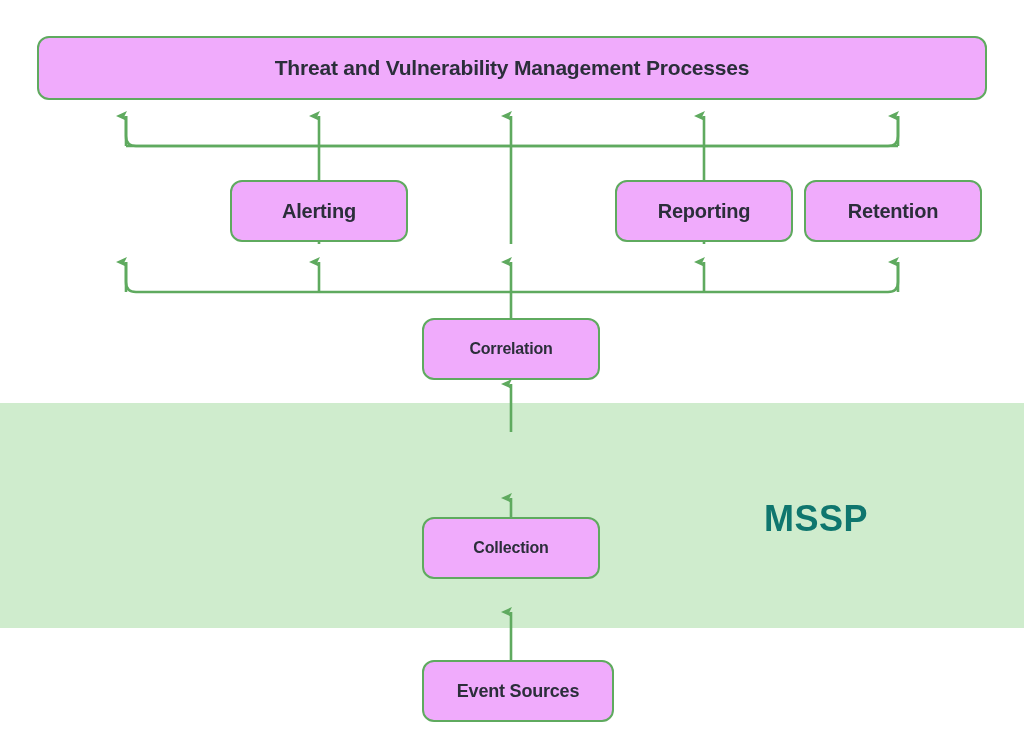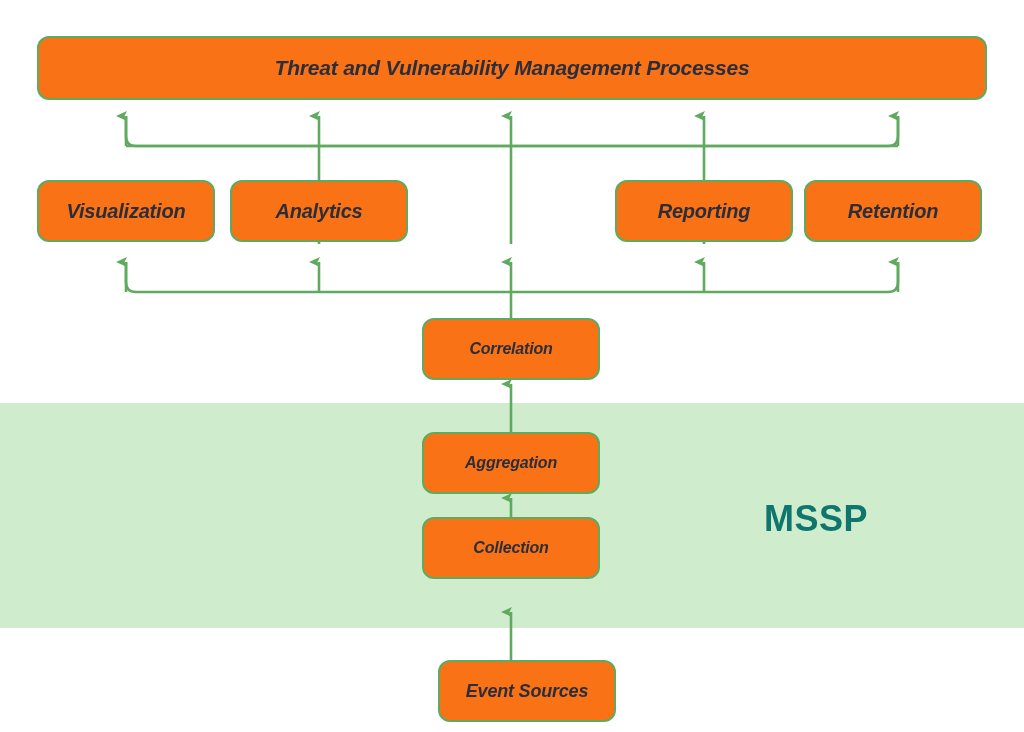--- a/index.html
+++ b/index.html
@@ -24,31 +24,30 @@
   }
   .band {
     position: absolute;
     left: 0;
     width: 1024px;
     background: #cfeccd;
   }
   .node {
     position: absolute;
     box-sizing: border-box;
-    background: #f97316;
+    background: #f0abfc;
     border: 2px solid #5faa5f;
     border-radius: 12px;
     display: flex;
     align-items: center;
     justify-content: center;
     color: #2b2e3a;
     font-weight: bold;
     letter-spacing: -0.2px;
     text-align: center;
-    font-style: italic;
   }
   .node-top {
     font-size: 21px;
   }
   .node-row2 {
     font-size: 20px;
   }
   .node-center {
     font-size: 16px;
   }
@@ -120,41 +119,35 @@
       <path d="M 511 546 L 511 498" marker-end="url(#arrowUp)"></path>
 
       <path d="M 511 660 L 511 612" marker-end="url(#arrowUp)"></path>
     </g>
   </svg>
 
   <div class="node node-top" style="left:37px; top:36px; width:950px; height:64px;">
     <span>Threat and Vulnerability Management Processes</span>
   </div>
 
-  <div class="node node-row2" style="left:37px; top:180px; width:178px; height:62px;">
-    <span>Visualization</span>
-  </div>
   <div class="node node-row2" style="left:230px; top:180px; width:178px; height:62px;">
-    <span>Analytics</span>
+    <span>Alerting</span>
   </div>
   <div class="node node-row2" style="left:615px; top:180px; width:178px; height:62px;">
     <span>Reporting</span>
   </div>
   <div class="node node-row2" style="left:804px; top:180px; width:178px; height:62px;">
     <span>Retention</span>
   </div>
 
   <div class="node node-center" style="left:422px; top:318px; width:178px; height:62px;">
     <span>Correlation</span>
   </div>
-  <div class="node node-center" style="left:422px; top:432px; width:178px; height:62px;">
-    <span>Aggregation</span>
-  </div>
   <div class="node node-center" style="left:422px; top:517px; width:178px; height:62px;">
     <span>Collection</span>
   </div>
-  <div class="node node-source" style="left:438px; top:660px; width:178px; height:62px;">
+  <div class="node node-source" style="left:422px; top:660px; width:192px; height:62px;">
     <span>Event Sources</span>
   </div>
 
   <div class="band-label" style="left:764px; top:498px;">MSSP</div>
 
 </div>
 
 </body></html>

